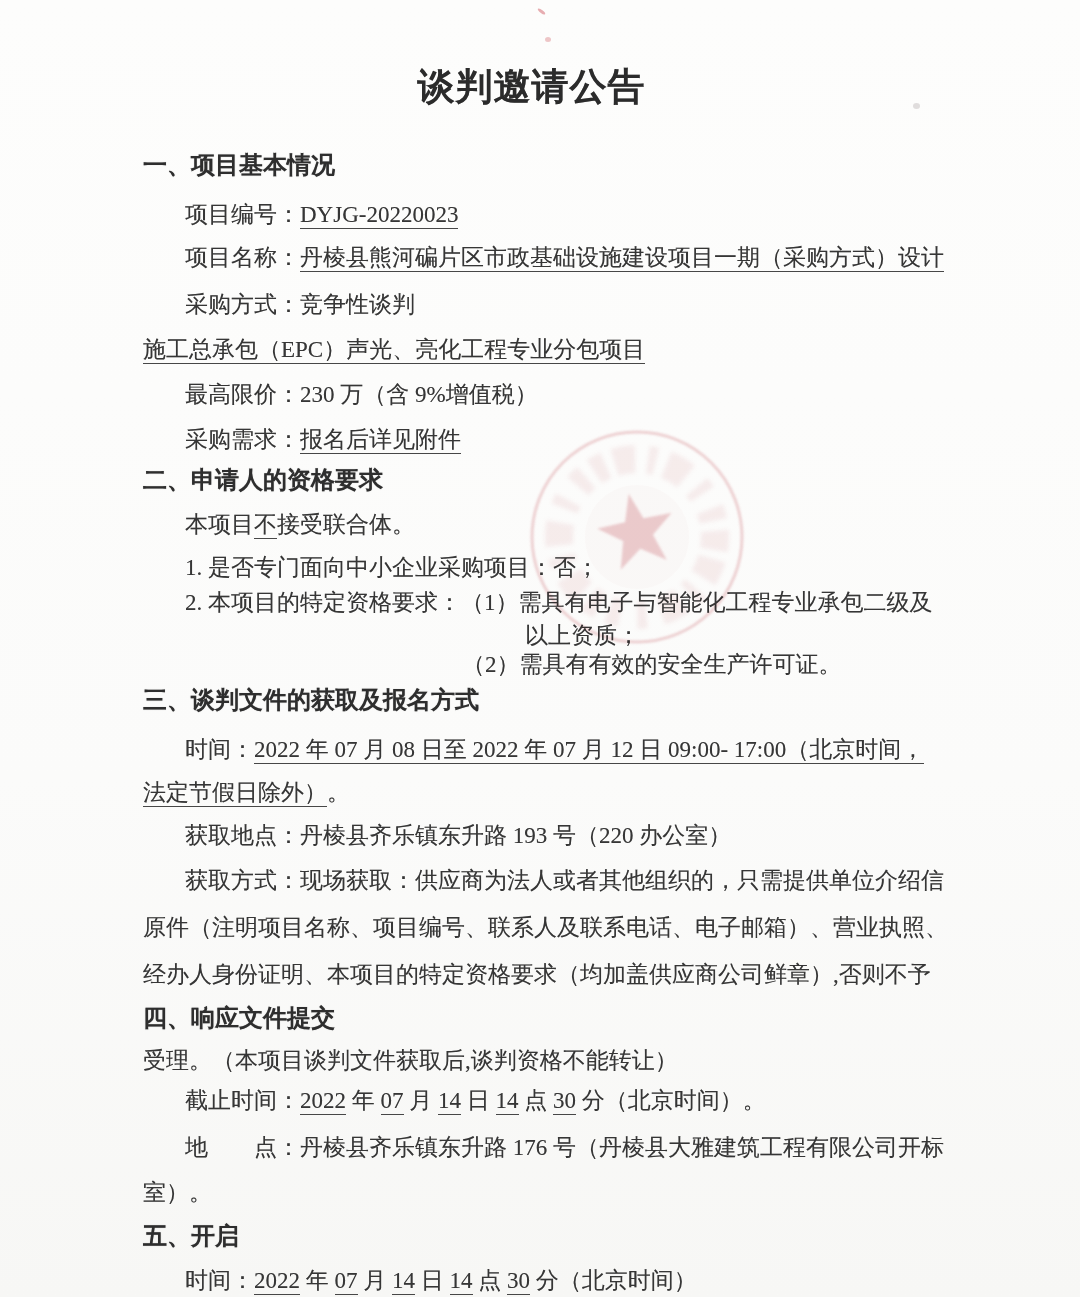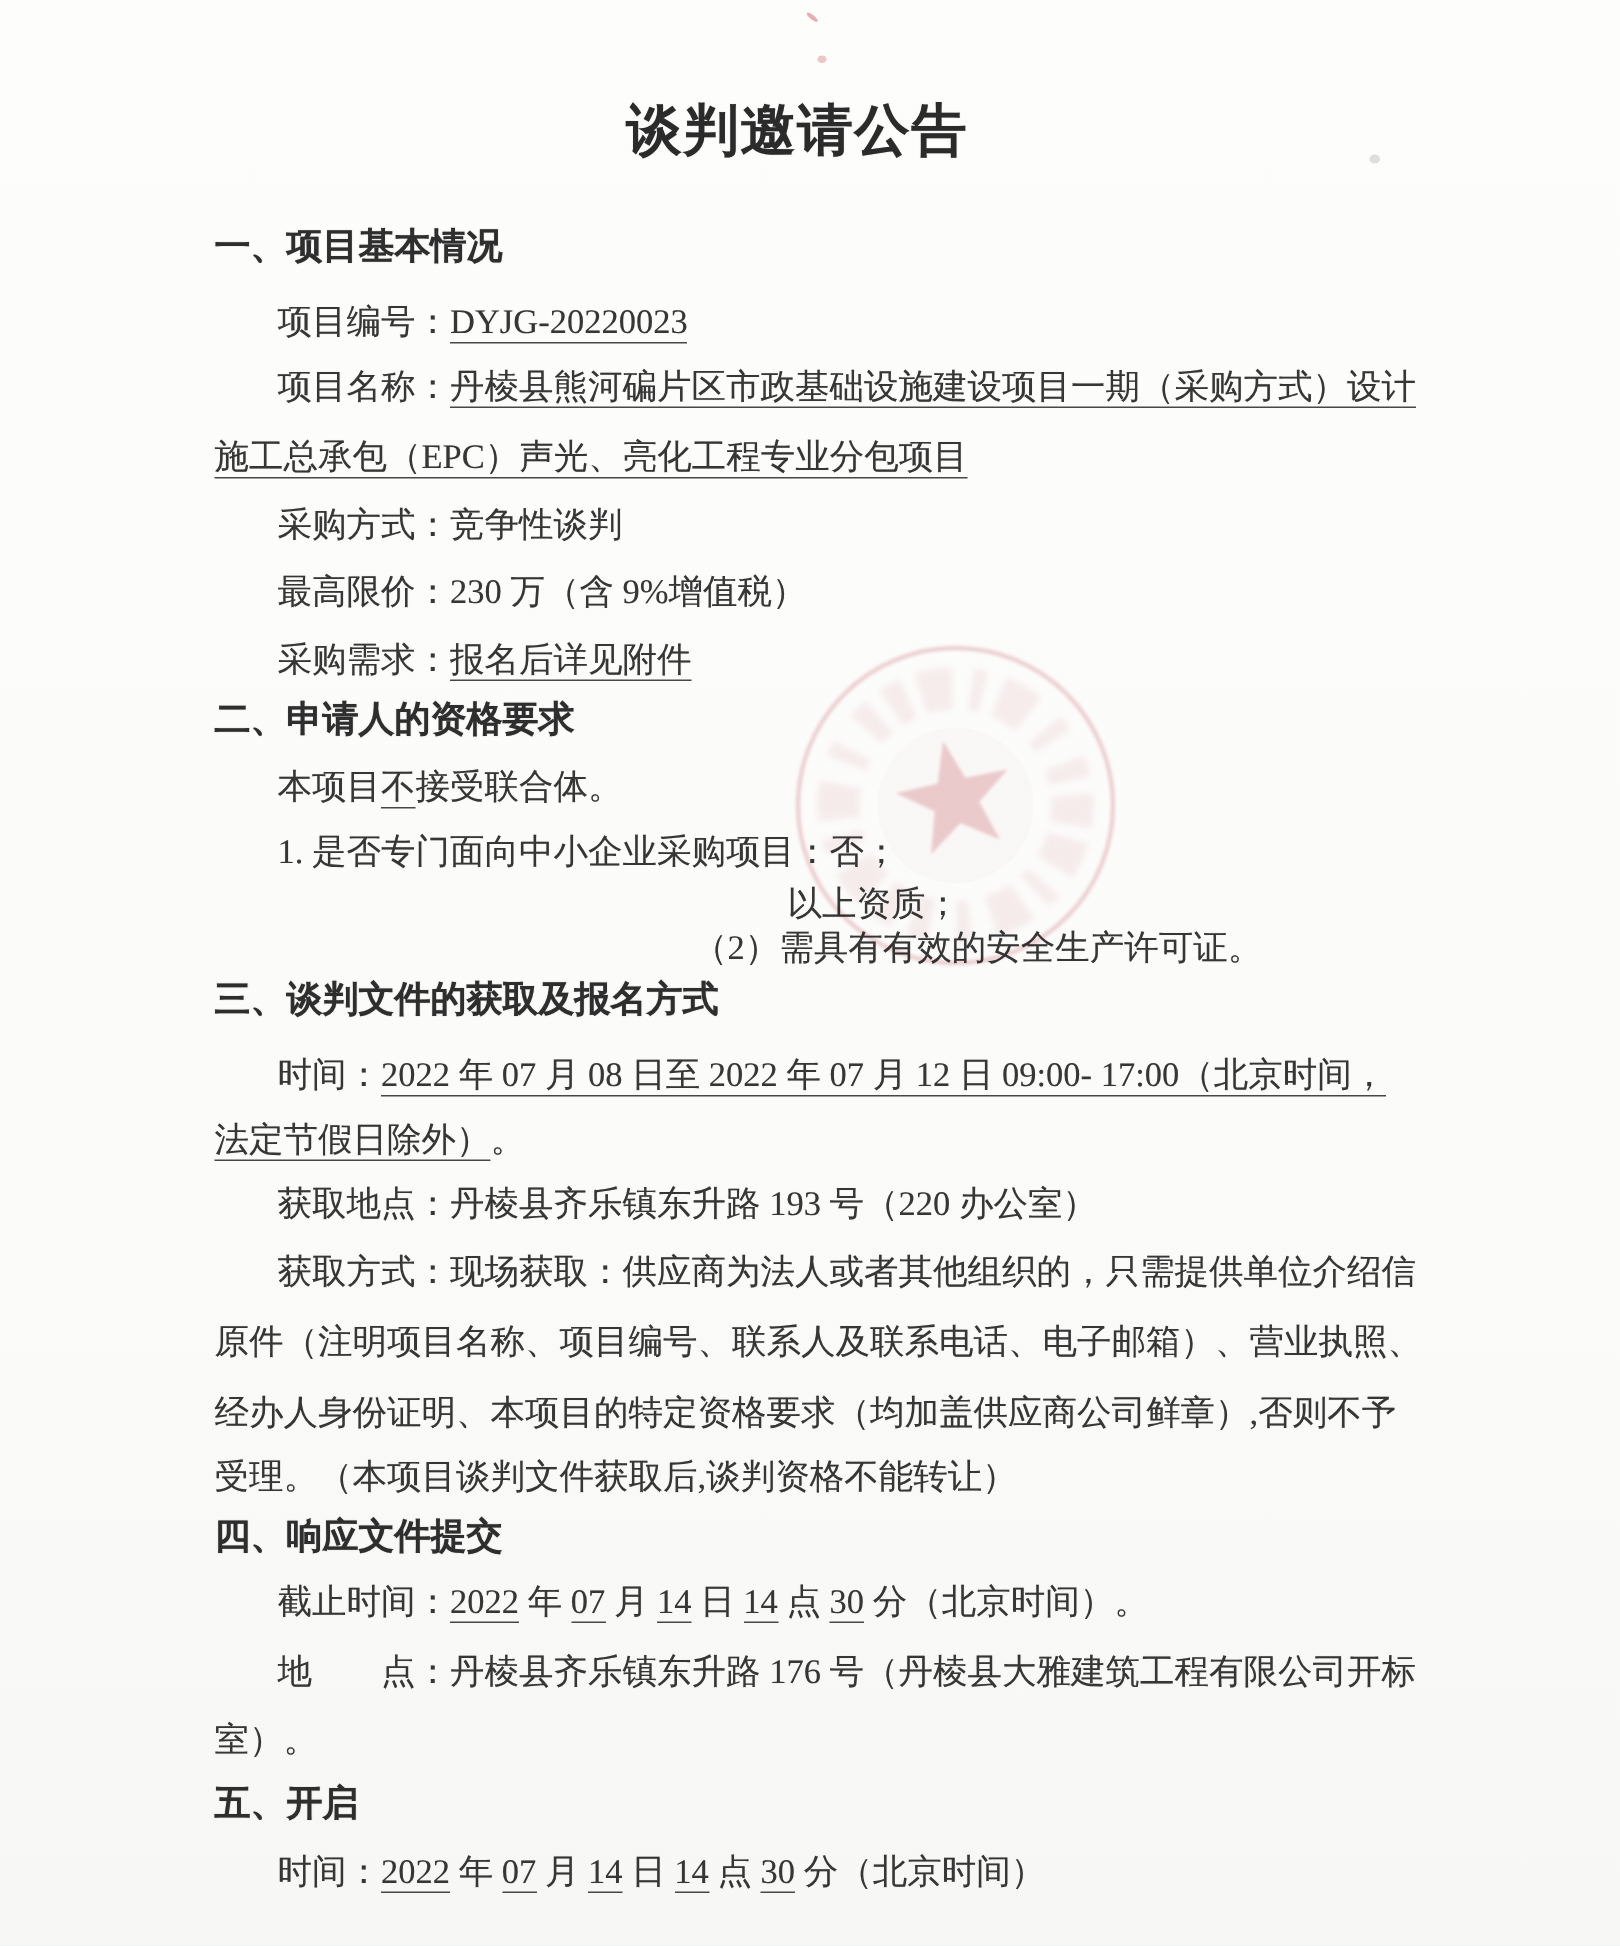--- a/index.html
+++ b/index.html
@@ -49,41 +49,42 @@
 
 <div class="page">
 
   <h1 class="doc-title">谈判邀请公告</h1>
 
   <div class="content">
 
     <div class="line h50 heading">一、项目基本情况</div>
     <div class="line h43 ind"><span>项目编号：</span><span class="u">DYJG-20220023</span></div>
     <div class="line h47 ind"><span>项目名称：</span><span class="u">丹棱县熊河碥片区市政基础设施建设项目一期（采购方式）设计</span></div>
+    <div class="line ind"><span>采购方式：</span><span>竞争性谈判</span></div>
     <div class="line"><span class="u">施工总承包（EPC）声光、亮化工程专业分包项目</span></div>
-    <div class="line ind"><span>采购方式：</span><span>竞争性谈判</span></div>
     <div class="line ind"><span>最高限价：</span><span>230 万（含 9%增值税）</span></div>
     <div class="line h40 ind"><span>采购需求：</span><span class="u">报名后详见附件</span></div>
     <div class="line heading">二、申请人的资格要求</div>
 
     <div class="line h43 ind"><span>本项目</span><span class="u">不</span><span>接受联合体。</span></div>
     <div class="line h35 ind">1. 是否专门面向中小企业采购项目：否；</div>
+    <div class="line h33 ind">2. 本项目的特定资格要求：（1）需具有电子与智能化工程专业承包二级及</div>
     <div class="line h29 ind-cont">以上资质；</div>
     <div class="line h35 ind-sub">（2）需具有有效的安全生产许可证。</div>
 
     <div class="line h50 heading">三、谈判文件的获取及报名方式</div>
     <div class="line h43 ind"><span>时间：</span><span class="u">2022 年 07 月 08 日至 2022 年 07 月 12 日 09:00- 17:00（北京时间，</span></div>
     <div class="line h43"><span class="u">法定节假日除外）</span><span>。</span></div>
     <div class="line ind"><span>获取地点：</span><span>丹棱县齐乐镇东升路 193 号（220 办公室）</span></div>
     <div class="line h47 ind">获取方式：现场获取：供应商为法人或者其他组织的，只需提供单位介绍信</div>
     <div class="line h47">原件（注明项目名称、项目编号、联系人及联系电话、电子邮箱）、营业执照、</div>
     <div class="line h43">经办人身份证明、本项目的特定资格要求（均加盖供应商公司鲜章）,否则不予</div>
+    <div class="line h43 heading">四、响应文件提交</div>
+
     <div class="line h40">受理。（本项目谈判文件获取后,谈判资格不能转让）</div>
-
-    <div class="line h43 heading">四、响应文件提交</div>
     <div class="line h47 ind"><span>截止时间：</span><span class="u">2022</span><span> 年 </span><span class="u">07</span><span> 月 </span><span class="u">14</span><span> 日 </span><span class="u">14</span><span> 点 </span><span class="u">30</span><span> 分（北京时间）。</span></div>
     <div class="line ind">地　　点：丹棱县齐乐镇东升路 176 号（丹棱县大雅建筑工程有限公司开标</div>
     <div class="line h43">室）。</div>
 
     <div class="line heading">五、开启</div>
     <div class="line ind"><span>时间：</span><span class="u">2022</span><span> 年 </span><span class="u">07</span><span> 月 </span><span class="u">14</span><span> 日 </span><span class="u">14</span><span> 点 </span><span class="u">30</span><span> 分（北京时间）</span></div>
 
   </div>
 
   <svg class="seal" viewBox="0 0 224 224">

